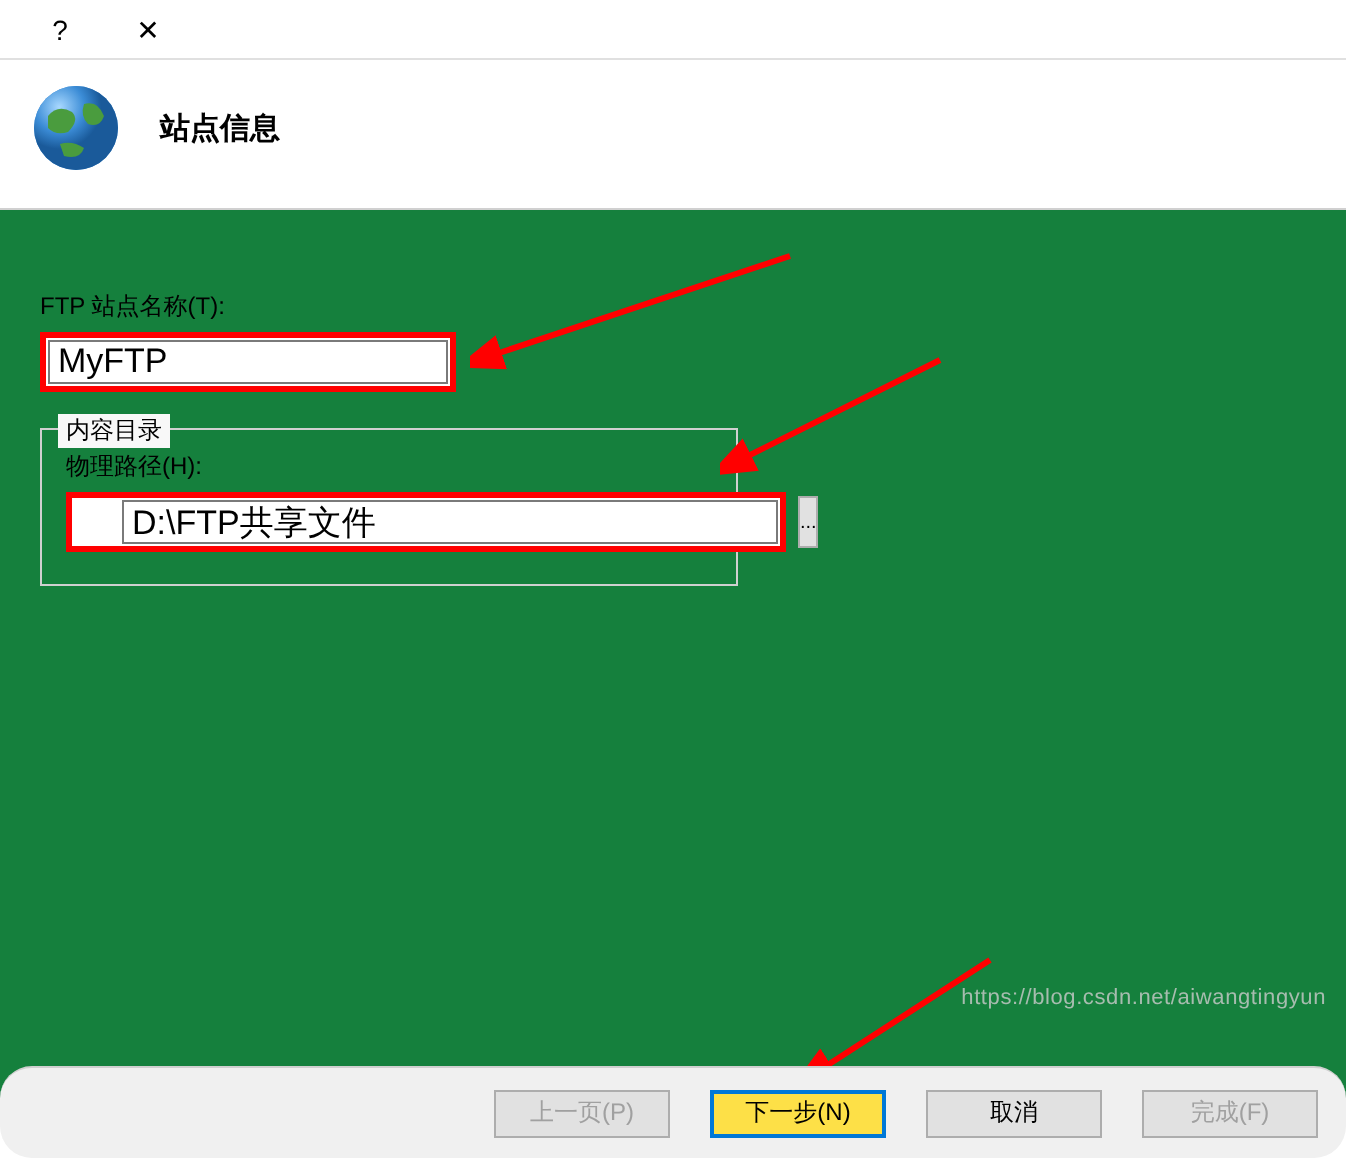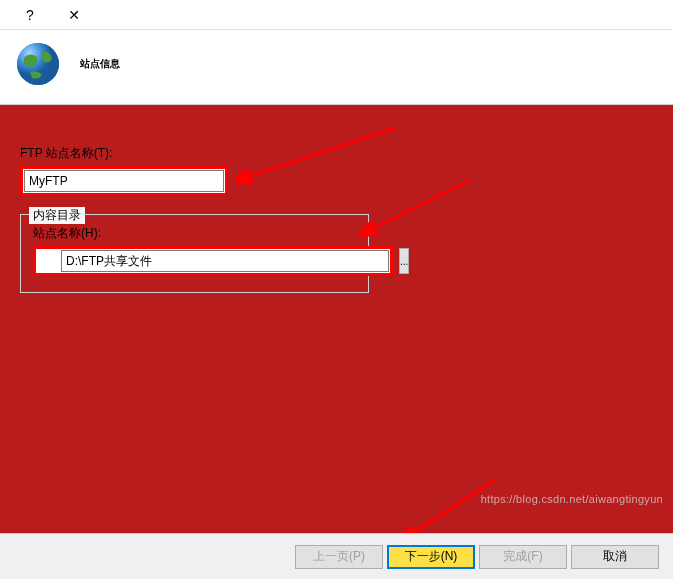--- a/index.html
+++ b/index.html
@@ -45,45 +45,45 @@
       padding: 10px 14px 16px 14px;
       border-bottom: 1px solid #d0d0d0;
       background: #fff;
     }
     .globe-icon {
       width: 48px;
       height: 48px;
       margin-right: 18px;
     }
     .header-title {
-      font-size: 10px;
+      font-size: 15px;
       font-weight: bold;
       color: #000;
     }
     .content {
       padding: 40px 20px 20px 20px;
-      background: #b91c1c;
+      background: #15803d;
       height: 452px;
       position: relative;
     }
     .field-label {
       font-size: 12px;
       color: #000;
       margin-bottom: 4px;
     }
     .input-wrap {
       border: 3px solid #ff0000;
       display: inline-block;
       padding: 1px;
       background: #fff;
     }
     .text-input {
       border: 1px solid #7a7a7a;
       padding: 3px 4px;
-      font-size: 12px;
+      font-size: 17px;
       font-family: inherit;
       outline: none;
       height: 22px;
     }
     #site-name-input { width: 200px; }
     #path-input { width: 328px; margin-left: 24px; }
     .fieldset {
       border: 1px solid #d0d0d0;
       padding: 10px 12px 16px 12px;
       margin-top: 18px;
@@ -120,21 +120,22 @@
       bottom: 0;
       left: 0;
       right: 0;
       height: 46px;
       border-top: 1px solid #d0d0d0;
       background: #f0f0f0;
       display: flex;
       align-items: center;
       justify-content: flex-end;
       padding: 0 14px;
-      gap: 4px;
+      gap: 20px;
+      border-radius: 16px;
     }
     .footer-btn {
       min-width: 88px;
       height: 24px;
       border: 1px solid #adadad;
       background: #e1e1e1;
       font-size: 12px;
       font-family: inherit;
       cursor: pointer;
       padding: 0 12px;
@@ -195,21 +196,21 @@
 <div class="content">
   <div>
     <div class="field-label">FTP 站点名称(T):</div>
     <div class="input-wrap">
       <input id="site-name-input" class="text-input" type="text" value="MyFTP" style="">
     </div>
   </div>
 
   <div class="fieldset">
     <span class="fieldset-legend">内容目录</span>
-    <div class="field-label">站点名称(H):</div>
+    <div class="field-label">物理路径(H):</div>
     <div class="path-row">
       <div class="input-wrap">
         <input id="path-input" class="text-input" type="text" value="D:\FTP共享文件" style="">
       </div>
       <button class="browse-btn">...</button>
     </div>
   </div>
 
   <svg class="arrow" style="left:235px; top:18px;" width="170" height="70">
     <defs>
@@ -225,15 +226,15 @@
   <svg class="arrow" style="left:395px; top:370px;" width="120" height="70">
     <line x1="100" y1="5" x2="15" y2="60" stroke="#ff0000" stroke-width="3" marker-end="url(#ah1)"></line>
   </svg>
 
   <div class="watermark">https://blog.csdn.net/aiwangtingyun</div>
 </div>
 
 <div class="footer">
   <button class="footer-btn" disabled="">上一页(P)</button>
   <button class="footer-btn primary">下一步(N)</button>
+  <button class="footer-btn">取消</button>
   <button class="footer-btn" disabled="">完成(F)</button>
-  <button class="footer-btn">取消</button>
 </div>
 
 </body></html>

